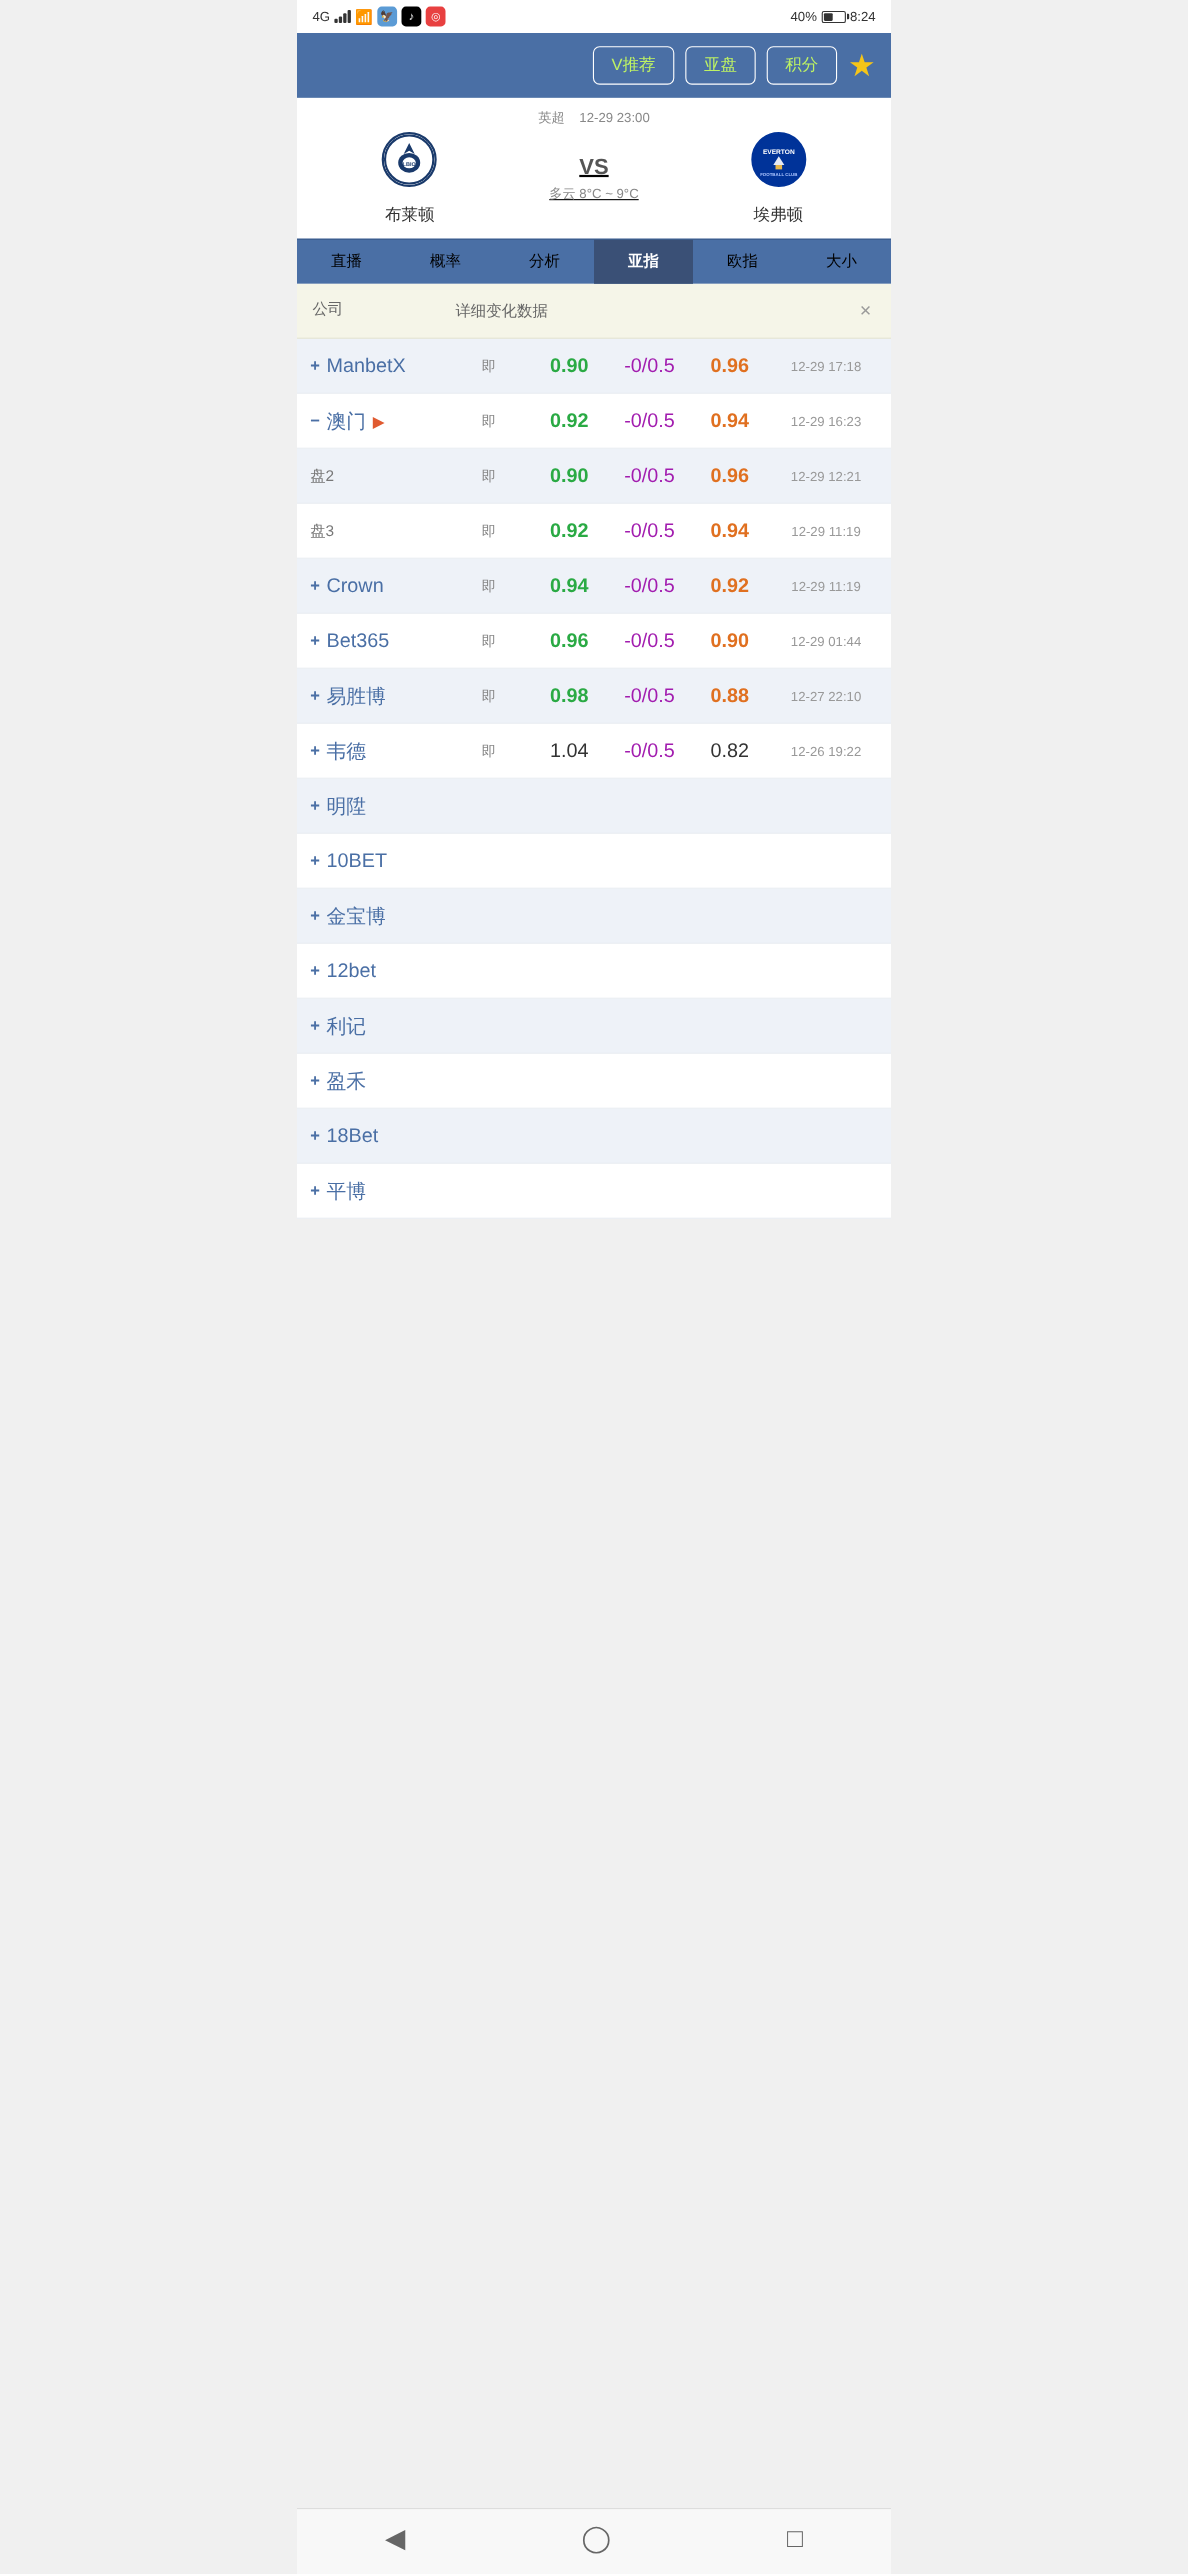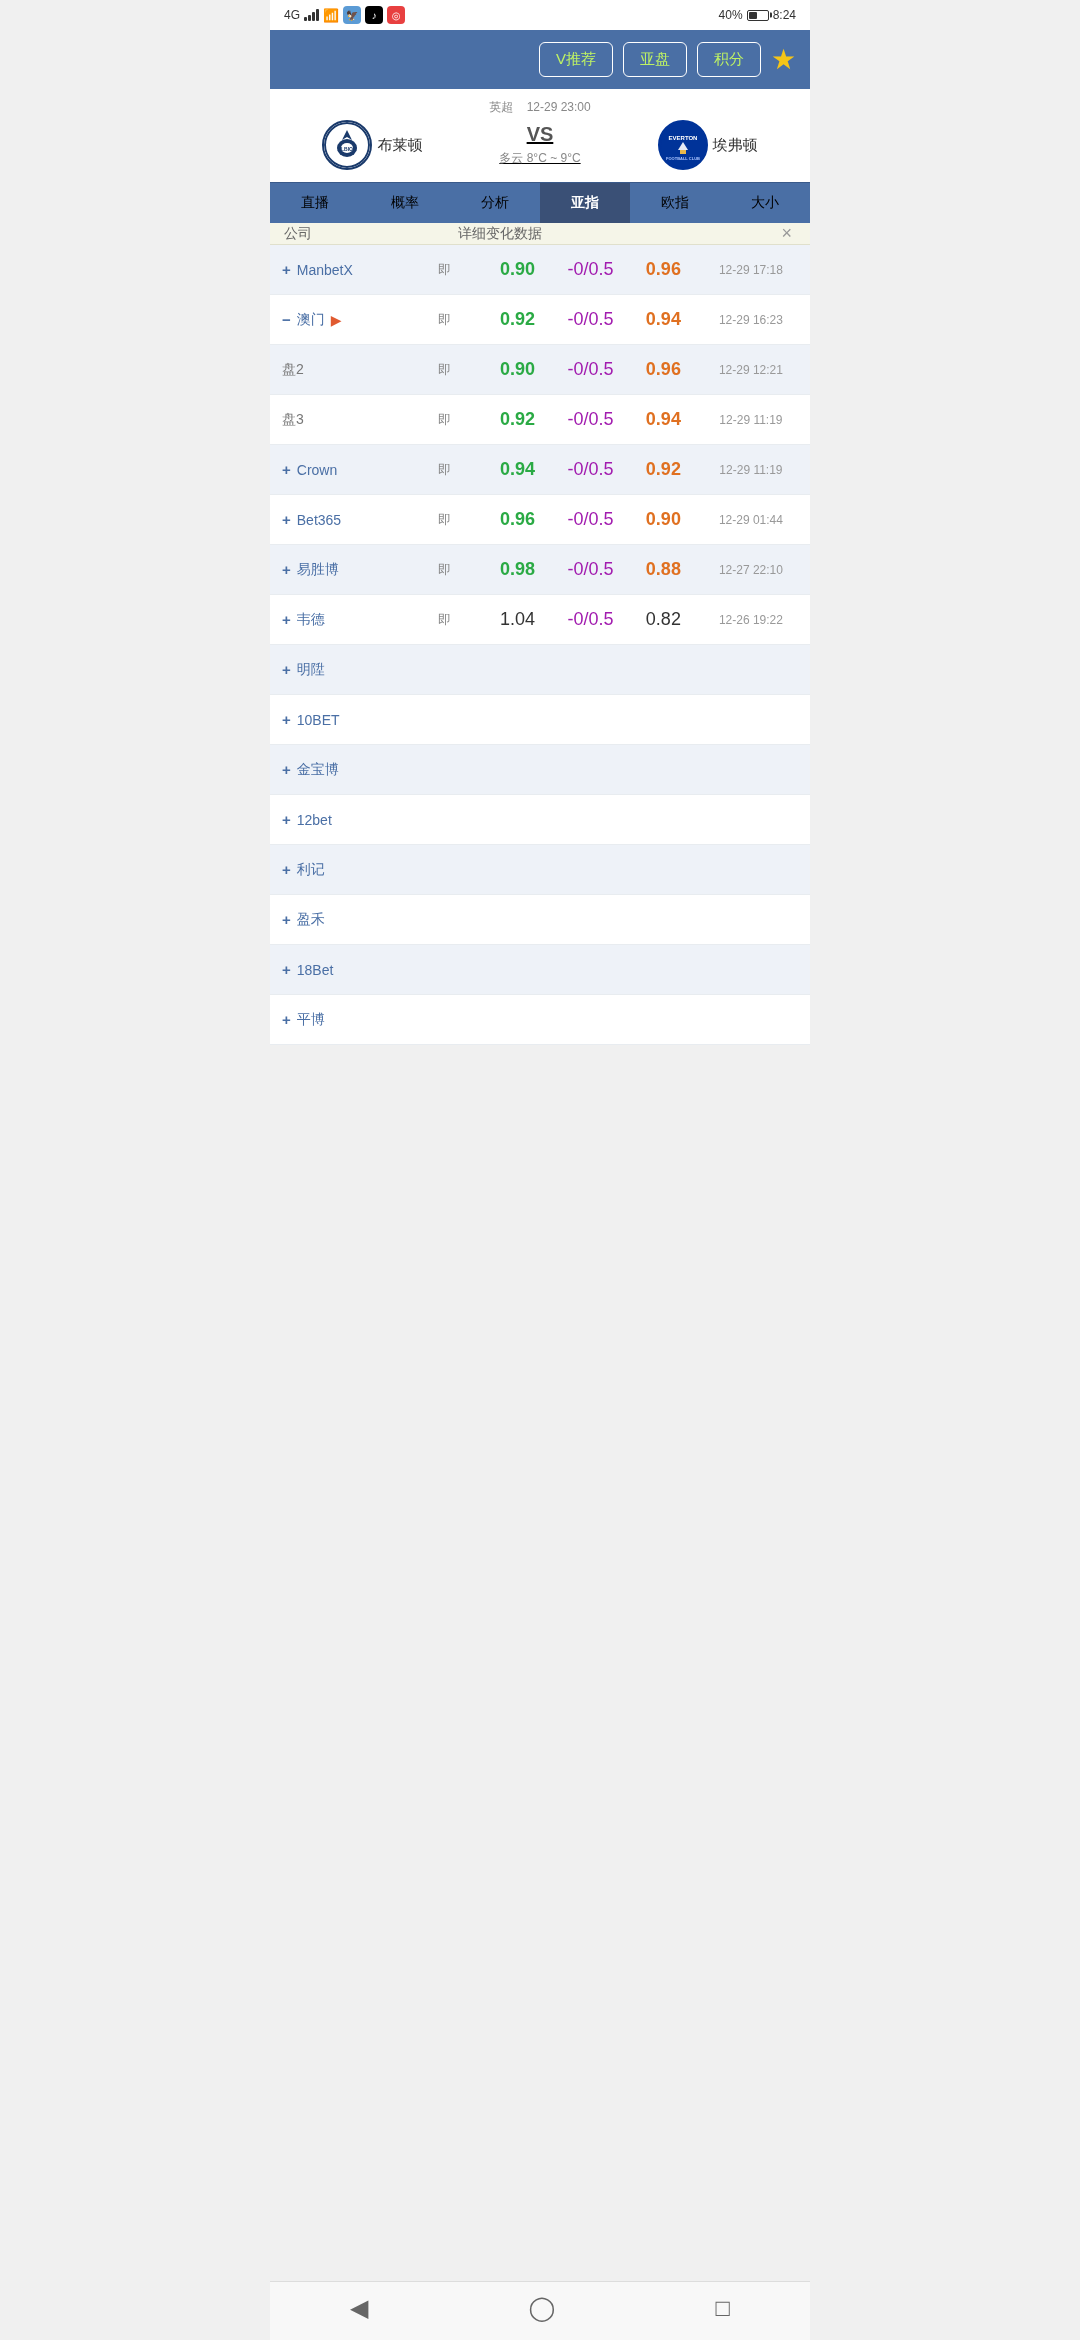--- a/index.html
+++ b/index.html
@@ -67,22 +67,23 @@
       text-align: center;
     }
     .match-meta { font-size: 12px; color: #888; margin-bottom: 4px; }
     .match-teams {
       display: flex;
       align-items: center;
       justify-content: space-around;
     }
     .team {
       display: flex;
-      align-items: center;
-      gap: 5px;
+      flex-direction: column;
+      align-items: center;
+      gap: 16px;
       width: 100px;
     }
     .team-name { font-size: 15px; color: #333; font-weight: 500; }
     .vs-block { display: flex; flex-direction: column; align-items: center; text-decoration: underline; }
     .vs-text { font-size: 20px; font-weight: bold; color: #555; margin-bottom: 4px; }
     .weather { font-size: 12px; color: #888; }
 
     
     .tabs {
       display: flex;
@@ -100,24 +101,23 @@
     .tab.active {
       background: #3a5076;
       color: #fff;
       font-weight: bold;
     }
 
     
     .table-header {
       background: #f5f5e8;
       display: flex;
-      align-items: center;
-      padding: 0 14px;
+      align-items: flex-start;
+      padding: 14px 14px;
       border-bottom: 1px solid #e0e0cc;
-      gap: 44px;
     }
     .table-header-left {
       font-size: 14px;
       color: #666;
       width: 130px;
       flex-shrink: 0;
     }
     .table-header-right {
       flex: 1;
       display: flex;
@@ -150,21 +150,21 @@
       width: 130px;
       flex-shrink: 0;
       padding: 10px 12px;
       display: flex;
       align-items: center;
       gap: 6px;
     }
     .plus-icon { color: #4a6fa5; font-size: 15px; font-weight: bold; }
     .minus-icon { color: #4a6fa5; font-size: 15px; font-weight: bold; }
     .arrow-icon { color: #e05a30; font-size: 14px; }
-    .company-name { font-size: 14px; color: #4a6fa5; }
+    .company-name { font-size: 18px; color: #4a6fa5; }
     .company-name-gray { font-size: 14px; color: #777; }
 
     .data-cells {
       flex: 1;
       display: flex;
       align-items: center;
       padding: 10px 8px;
       gap: 0;
     }
     .cell {

